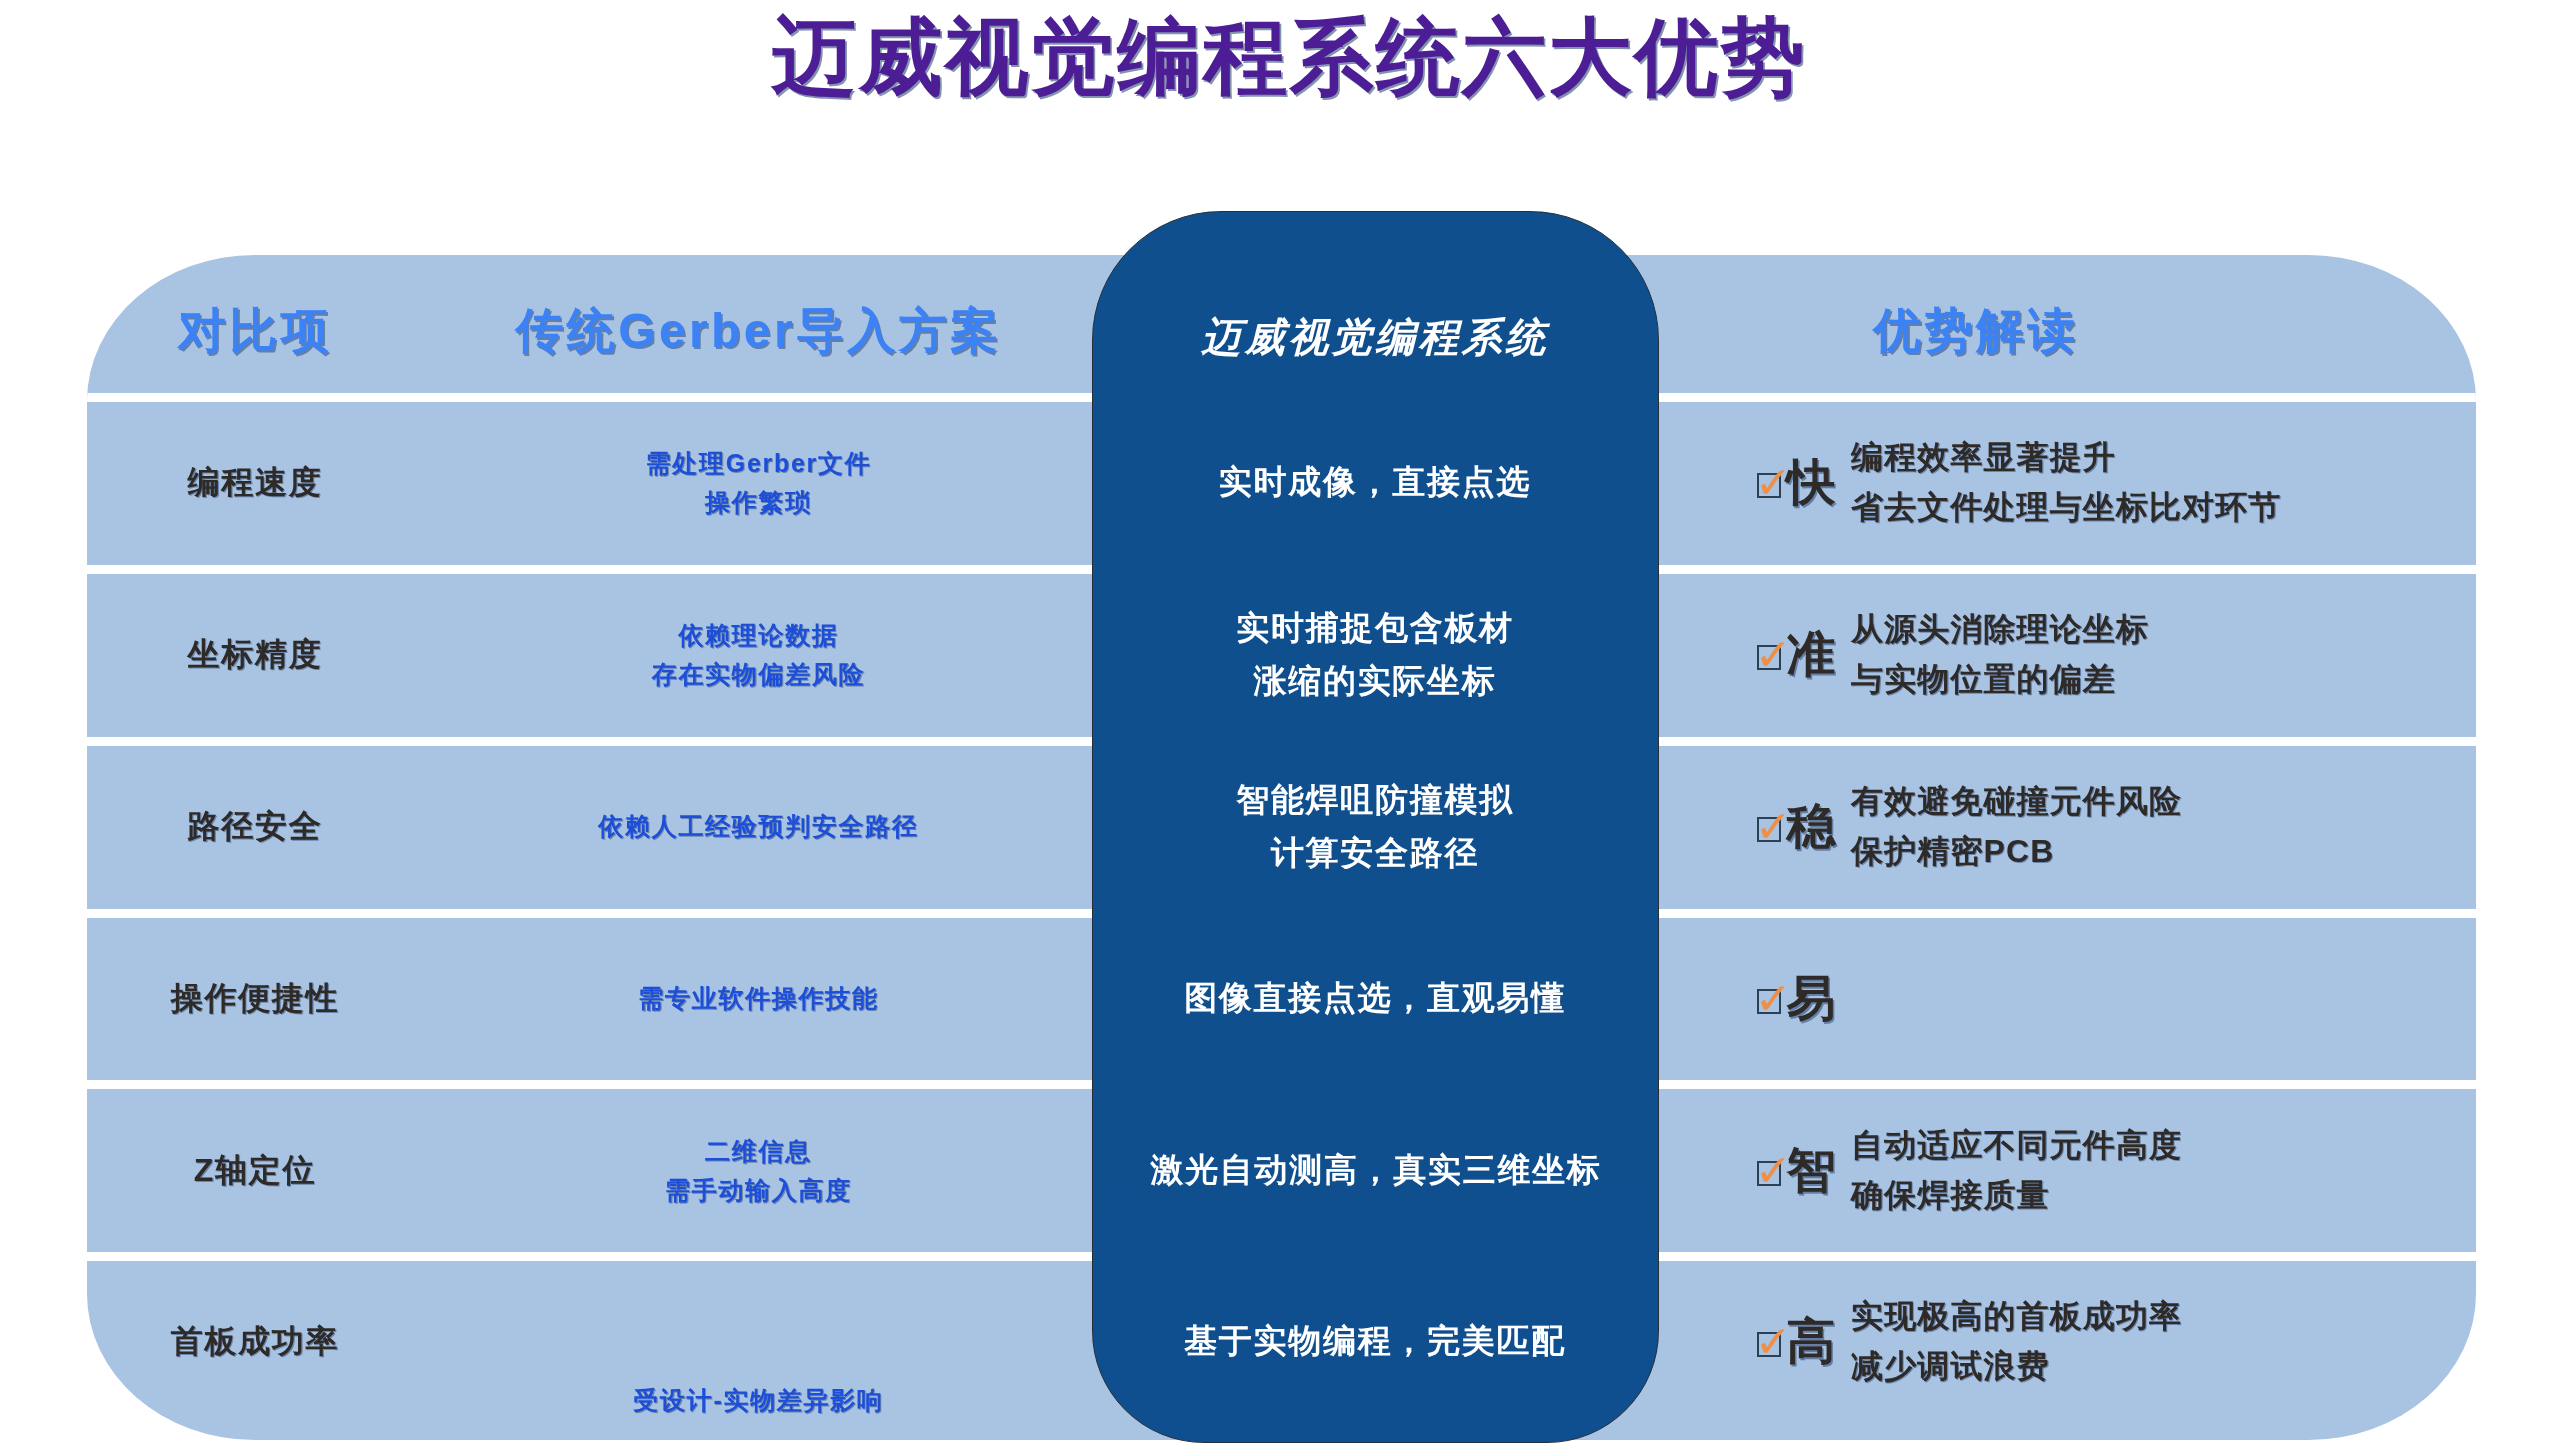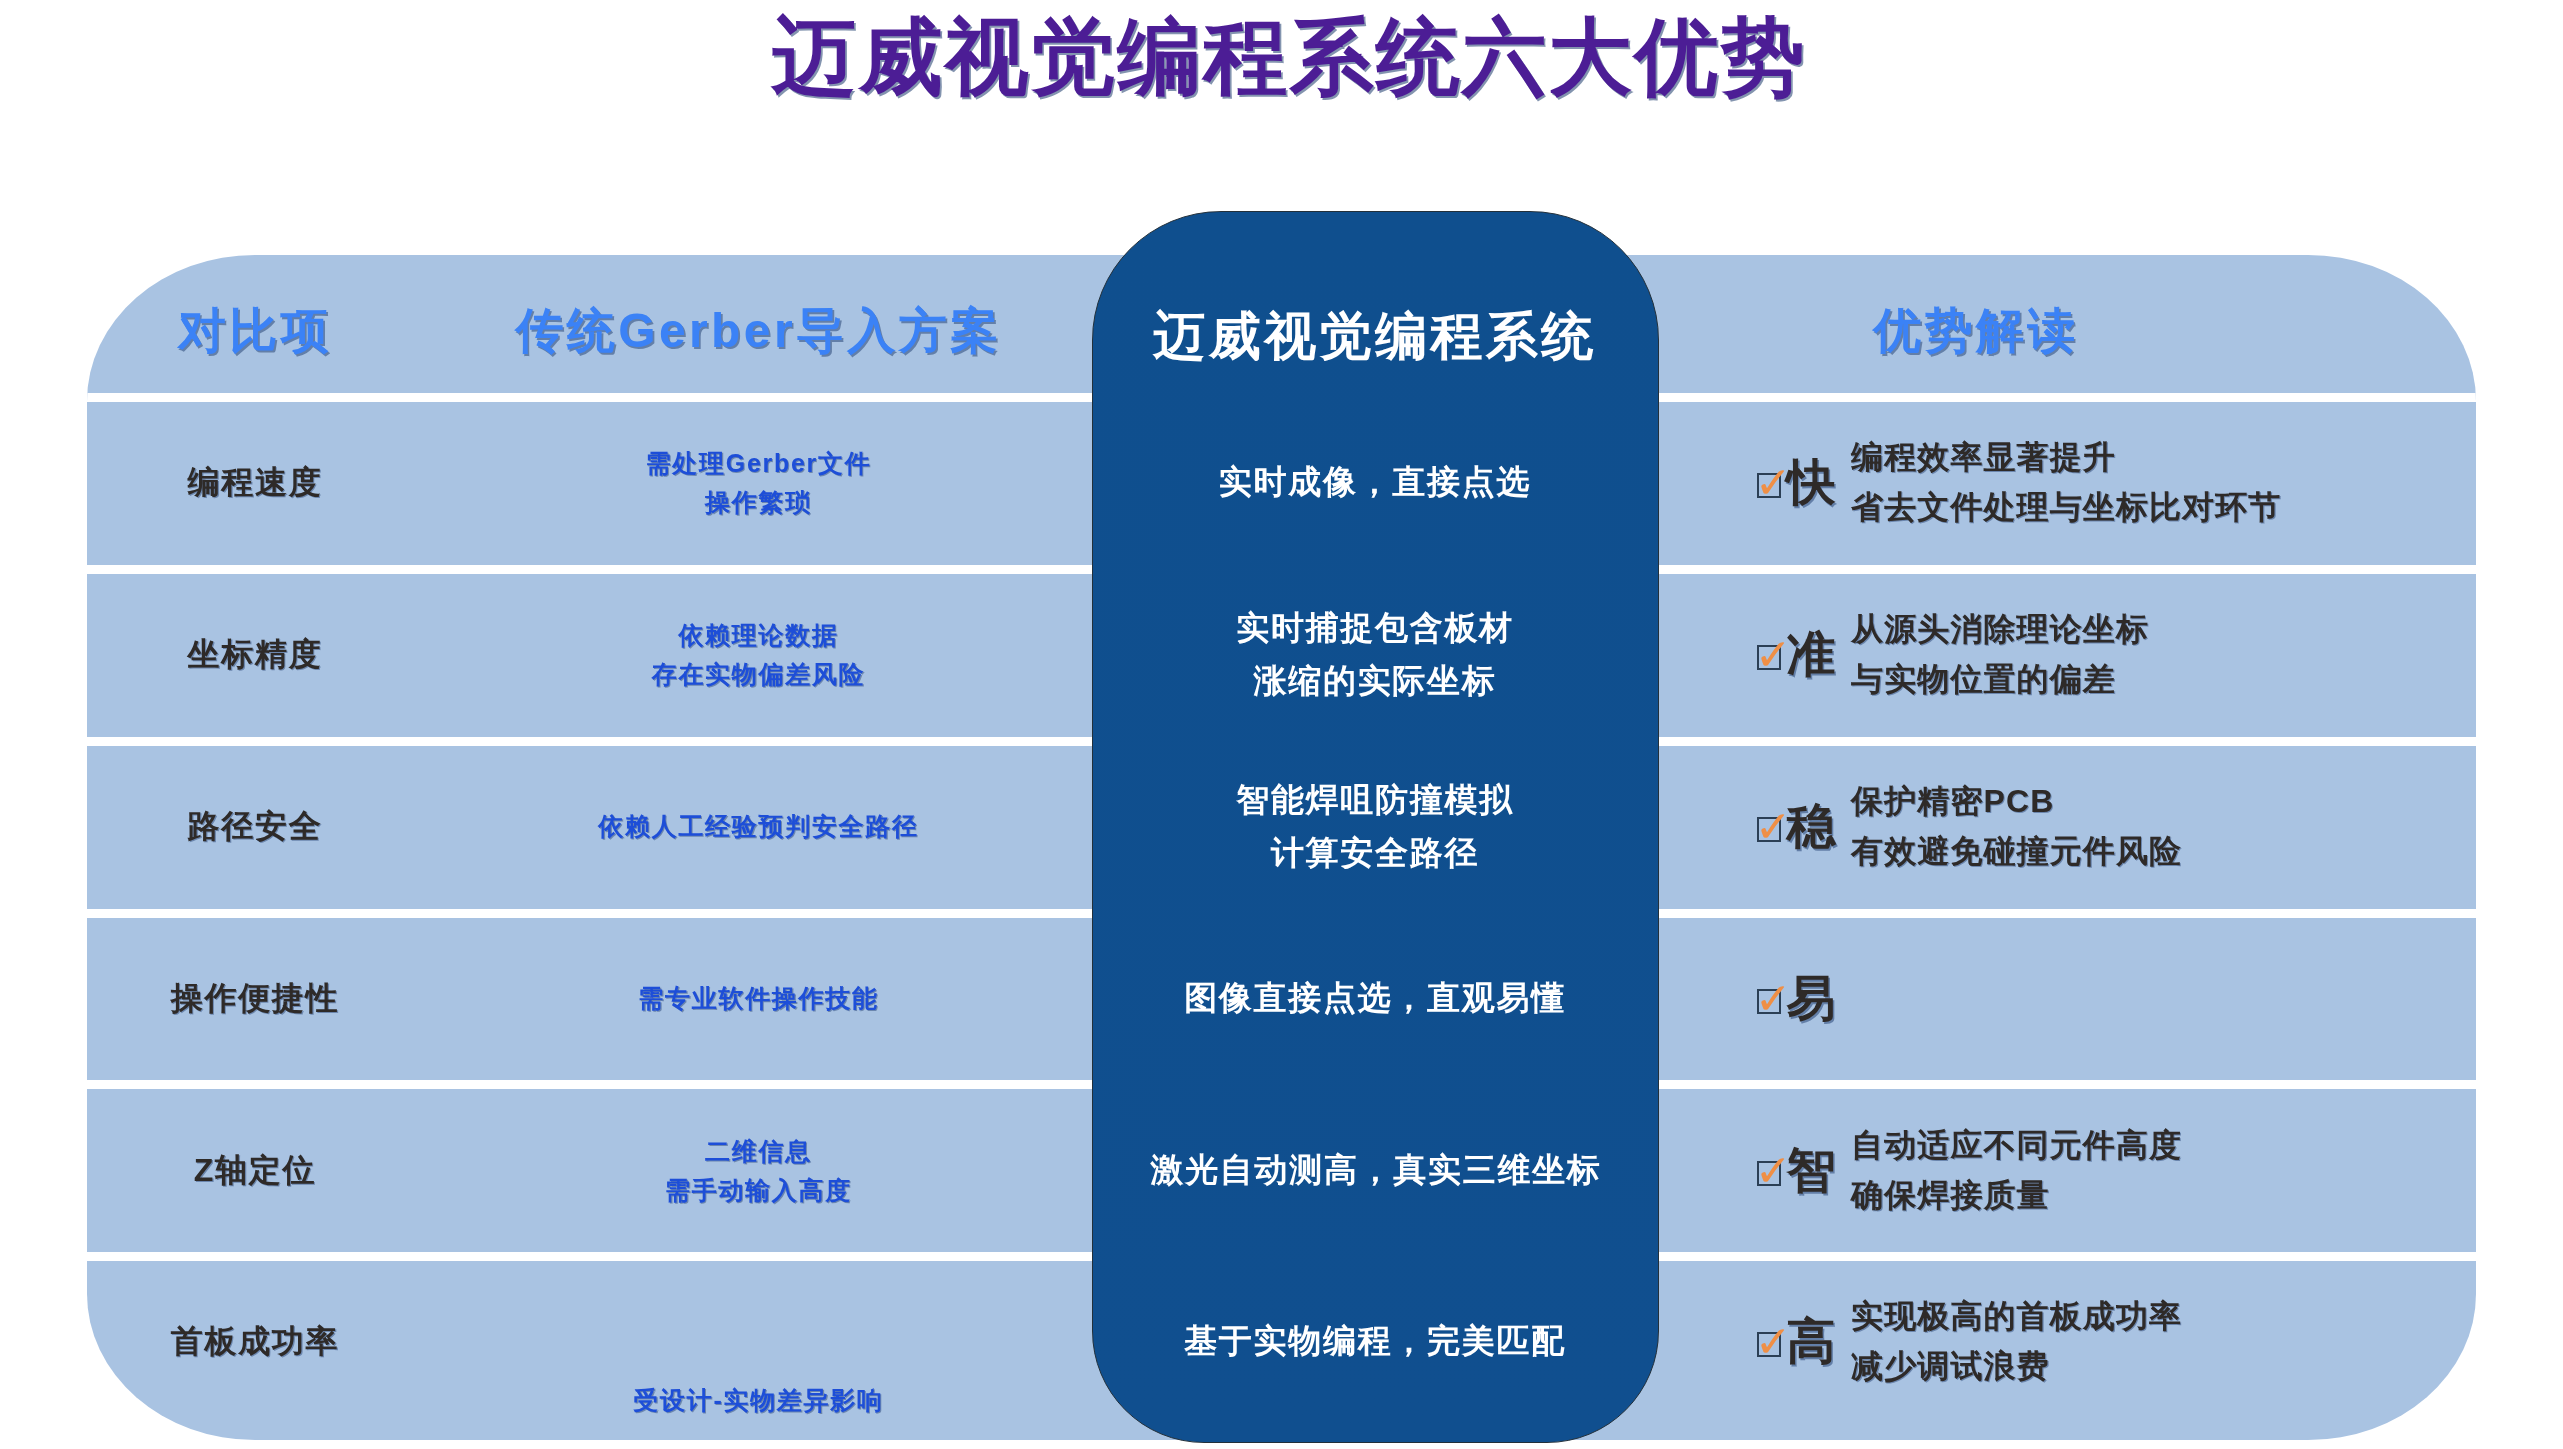--- a/index.html
+++ b/index.html
@@ -80,24 +80,25 @@
   .ln { display: block; }
 
   .c-hdr {
     font-size: 48px;
     font-weight: bold;
     color: #3b82f6;
     letter-spacing: 3.4px;
     text-shadow: 1.7px 1.7px 0 rgba(30,60,110,0.5);
   }
   .c-hdr-dark {
-    font-size: 52px;
+    font-size: 40px;
     font-weight: bold;
     color: #ffffff;
     letter-spacing: 3.4px;
+    font-style: italic;
   }
   .c-item {
     font-size: 32px;
     font-weight: bold;
     color: #2e2a28;
     letter-spacing: 1.7px;
     line-height: 1.55;
     text-shadow: 1.1px 1.1px 0 rgba(30,60,110,0.45);
   }
   .c-trad {
@@ -272,22 +273,22 @@
 </div>
 <div class="benefit" style="left:1757px; top:748px; width:696px; height:157px;">
   <div class="badge">
     <span class="chk">
       <span class="box"></span>
         <span class="tick">✓</span>
     </span>
     <span class="keyword">稳</span>
   </div>
   <div class="desc">
+    <span class="ln">有效避免碰撞元件风险</span>
     <span class="ln">保护精密PCB</span>
-    <span class="ln">有效避免碰撞元件风险</span>
   </div>
 </div>
 
 <div class="cell c-item" style="left:98px; top:920px; width:314px; height:157px;">
   <span class="lines">操作便捷性</span>
 </div>
 <div class="cell c-trad" style="left:427px; top:920px; width:663px; height:157px;">
   <span class="lines">
     <span class="ln">需专业软件操作技能</span>
   </span>

